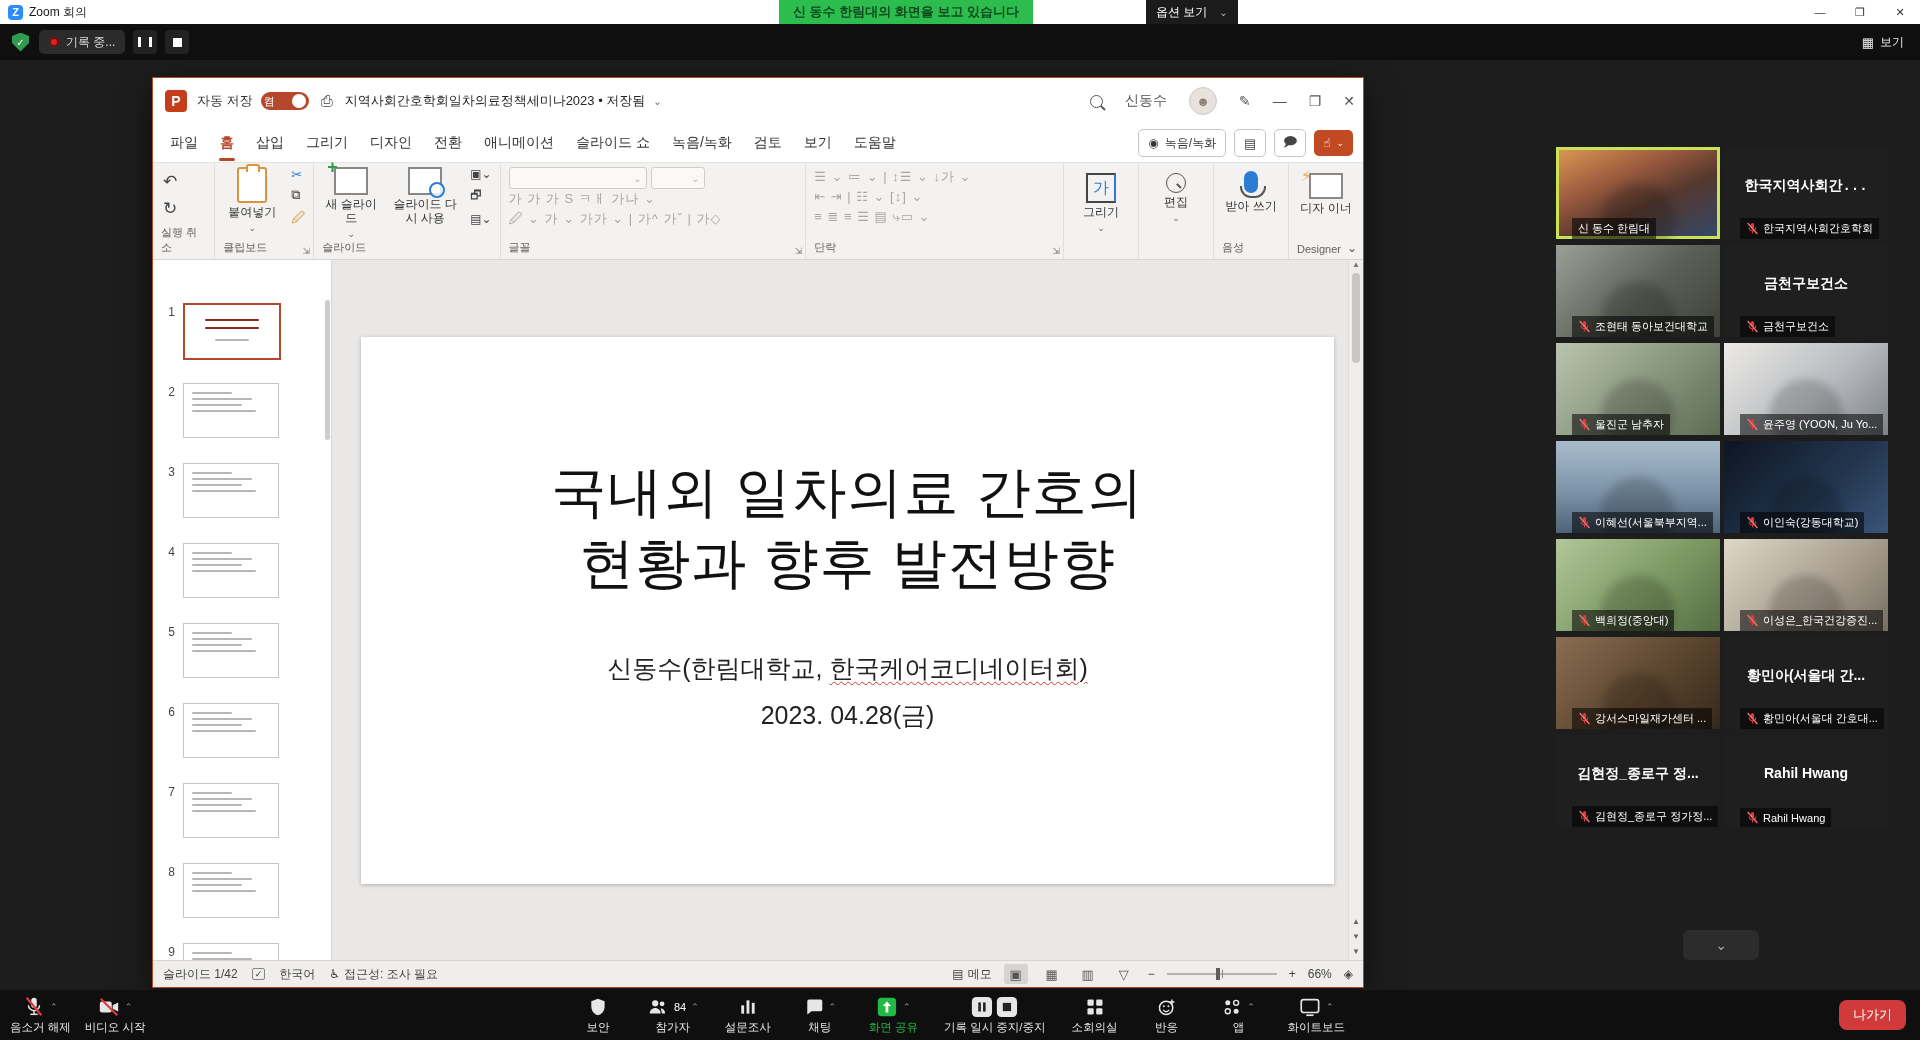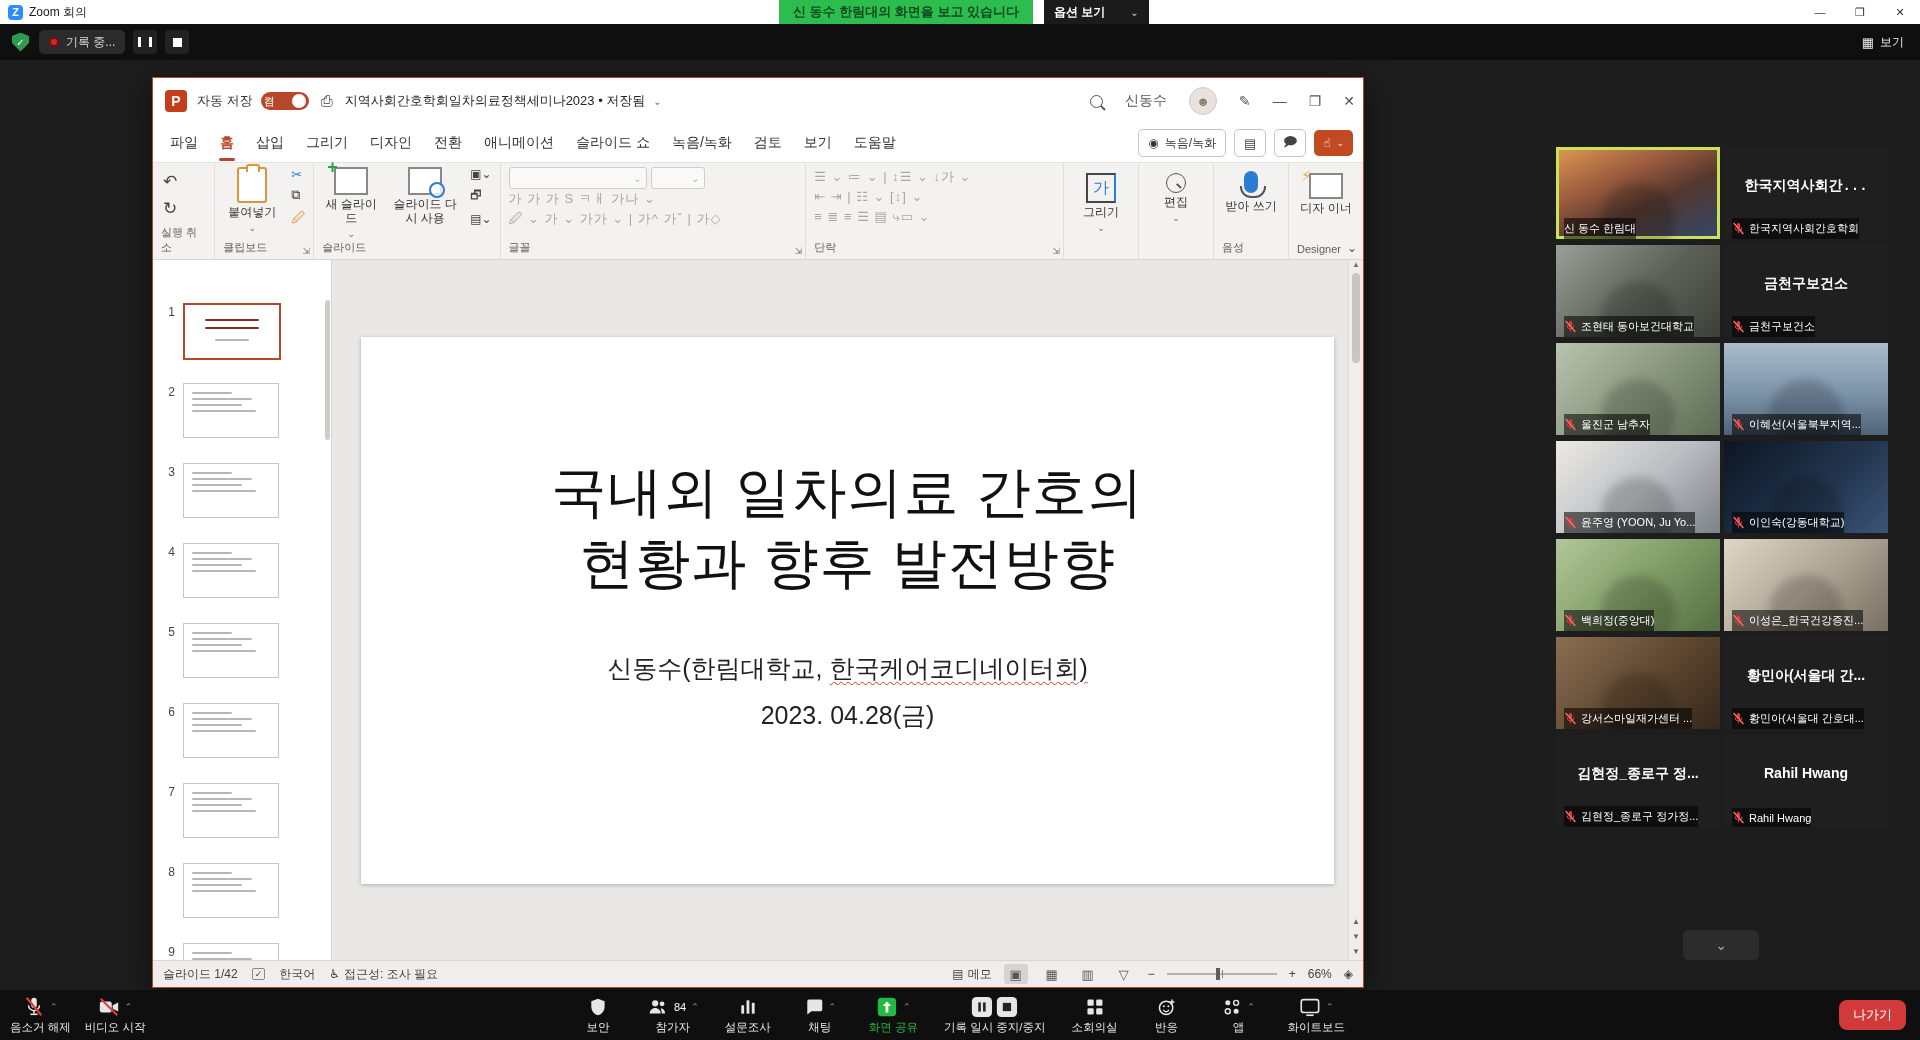--- a/index.html
+++ b/index.html
@@ -7,22 +7,22 @@
        font-family:"Liberation Sans","DejaVu Sans",sans-serif;-webkit-font-smoothing:antialiased;}
   
   .titlebar{position:absolute;top:0;left:0;width:1920px;height:24px;background:#ffffff;display:flex;align-items:center;z-index:30;}
   .zlogo{width:15px;height:15px;border-radius:4px;background:#2d8cff;color:#fff;font-size:11px;font-weight:bold;
          display:flex;align-items:center;justify-content:center;margin:0 6px 0 8px;}
   .apptitle{font-size:12px;color:#1a1a1a;}
   .winctrl{position:absolute;right:0;top:0;height:24px;display:flex;}
   .winbtn{width:40px;height:24px;display:flex;align-items:center;justify-content:center;font-size:11px;color:#333;}
   .banner{position:absolute;left:779px;top:0;height:24px;padding:0 14px;background:#2dbd4e;color:#0e4a1e;
           font-size:13px;font-weight:bold;display:flex;align-items:center;z-index:31;}
-  .optbtn{position:absolute;left:1044px;top:0;height:24px;padding:0 10px;background:#1b1b1b;color:#fff;
-          font-size:12px;font-weight:bold;display:flex;align-items:center;gap:25px;z-index:31;}
+  .optbtn{position:absolute;left:1146px;top:0;height:24px;padding:0 10px;background:#1b1b1b;color:#fff;
+          font-size:12px;font-weight:normal;display:flex;align-items:center;gap:12px;z-index:31;}
   .optbtn .carot{color:#bbb;font-size:10px;}
   
   .subbar{position:absolute;top:24px;left:0;width:1920px;height:36px;background:#0f0f0f;display:flex;align-items:center;z-index:20;}
   .gshield{width:17px;height:19px;margin:0 10px 0 12px;background:#2e9b4e;clip-path:polygon(50% 0,100% 18%,100% 55%,50% 100%,0 55%,0 18%);
            display:flex;align-items:center;justify-content:center;color:#fff;font-size:10px;}
   .recpill{height:24px;background:#2b2b2b;border-radius:5px;display:flex;align-items:center;gap:7px;padding:0 10px;color:#ddd;font-size:12px;}
   .recdot{width:10px;height:10px;border-radius:50%;background:#d22;box-shadow:0 0 0 2px #611 inset;}
   .recbtn{width:24px;height:24px;margin-left:8px;border-radius:4px;background:#222;display:flex;align-items:center;justify-content:center;}
   .pauseg{width:8px;height:10px;border-left:3px solid #fff;border-right:3px solid #fff;}
   .stopg{width:9px;height:9px;background:#fff;}
@@ -103,22 +103,22 @@
   .viewico{width:24px;height:20px;display:flex;align-items:center;justify-content:center;font-size:13px;color:#555;border-radius:3px;}
   .viewico.sel{background:#d6d4d2;}
   .zslider{width:110px;height:2px;background:#b5b3b1;position:relative;}
   .zslider .zthumb{position:absolute;left:45%;top:-5px;width:4px;height:12px;background:#605e5c;}
   .zslider .zmid{position:absolute;left:50%;top:-3px;width:1px;height:8px;background:#8a8886;}
   
   .ppanel{position:absolute;left:1556px;top:147px;width:334px;display:grid;grid-template-columns:164px 164px;gap:6px 4px;z-index:5;}
   .ptile{height:92px;background:#1f1f1f;position:relative;overflow:hidden;}
   .ptile.active{outline:3px solid #c9e25a;outline-offset:-3px;}
   .pcenter{position:absolute;left:0;right:0;top:30px;text-align:center;color:#fff;font-size:14px;font-weight:bold;}
-  .plabel{position:absolute;left:8px;bottom:0;max-width:100%;background:rgba(0,0,0,.55);color:#fff;font-size:11px;
-          display:flex;align-items:center;gap:4px;padding:3px 0;white-space:nowrap;overflow:hidden;}
+  .plabel{position:absolute;left:16px;bottom:0;max-width:100%;background:rgba(0,0,0,.55);color:#fff;font-size:11px;
+          display:flex;align-items:center;gap:4px;padding:3px 6px;white-space:nowrap;overflow:hidden;}
   .pmore{position:absolute;left:1683px;top:930px;width:76px;height:30px;background:#2c2c2c;border-radius:6px;
          display:flex;align-items:center;justify-content:center;color:#aaa;font-size:14px;z-index:5;}
   
   .toolbar{position:absolute;left:0;bottom:0;width:1920px;height:50px;background:#0f0f0f;display:flex;align-items:center;z-index:40;}
   .tleft{display:flex;gap:14px;margin-left:10px;}
   .tcenter{position:absolute;left:50%;transform:translateX(-50%);display:flex;gap:26px;align-items:center;}
   .titem{display:flex;flex-direction:column;align-items:center;gap:2px;color:#e6e6e6;font-size:11.5px;position:relative;min-width:46px;}
   .titem .irow{display:flex;align-items:center;gap:3px;height:22px;}
   .titem .carot{color:#9a9a9a;font-size:9px;margin-left:2px;}
   .titem.green{color:#23ba44;}
@@ -495,46 +495,46 @@
           <svg width="13" height="13" viewBox="0 0 24 24">
             <rect x="9" y="2" width="6" height="11" rx="3" fill="#e23a3a"></rect>
             <path d="M6 10a6 6 0 0 0 12 0" stroke="#e23a3a" fill="none" stroke-width="2"></path>
             <line x1="12" y1="16" x2="12" y2="21" stroke="#e23a3a" stroke-width="2"></line>
             <line x1="3" y1="2" x2="21" y2="22" stroke="#ff6b6b" stroke-width="2.6"></line>
           </svg>
         </span>
         <span>울진군 남추자</span>
       </div>
     </div>
+    <div class="ptile" style="background: linear-gradient(135deg, rgb(236, 234, 230) 0%, rgb(185, 188, 192) 55%, rgb(125, 130, 136) 100%);">
+      <div style="position: absolute; left: 50%; bottom: -18px; transform: translateX(-50%); width: 74px; height: 74px; border-radius: 50%; background: rgba(0, 0, 0, 0.18); filter: blur(4px);"></div>
+      <div class="plabel">
+        <span>
+          <svg width="13" height="13" viewBox="0 0 24 24">
+            <rect x="9" y="2" width="6" height="11" rx="3" fill="#e23a3a"></rect>
+            <path d="M6 10a6 6 0 0 0 12 0" stroke="#e23a3a" fill="none" stroke-width="2"></path>
+            <line x1="12" y1="16" x2="12" y2="21" stroke="#e23a3a" stroke-width="2"></line>
+            <line x1="3" y1="2" x2="21" y2="22" stroke="#ff6b6b" stroke-width="2.6"></line>
+          </svg>
+        </span>
+        <span>윤주영 (YOON, Ju Yo...</span>
+      </div>
+    </div>
     <div class="ptile" style="background: linear-gradient(rgb(169, 188, 205) 0%, rgb(124, 147, 168) 55%, rgb(79, 99, 120) 100%);">
       <div style="position: absolute; left: 50%; bottom: -18px; transform: translateX(-50%); width: 74px; height: 74px; border-radius: 50%; background: rgba(0, 0, 0, 0.18); filter: blur(4px);"></div>
       <div class="plabel">
         <span>
           <svg width="13" height="13" viewBox="0 0 24 24">
             <rect x="9" y="2" width="6" height="11" rx="3" fill="#e23a3a"></rect>
             <path d="M6 10a6 6 0 0 0 12 0" stroke="#e23a3a" fill="none" stroke-width="2"></path>
             <line x1="12" y1="16" x2="12" y2="21" stroke="#e23a3a" stroke-width="2"></line>
             <line x1="3" y1="2" x2="21" y2="22" stroke="#ff6b6b" stroke-width="2.6"></line>
           </svg>
         </span>
         <span>이혜선(서울북부지역...</span>
-      </div>
-    </div>
-    <div class="ptile" style="background: linear-gradient(135deg, rgb(236, 234, 230) 0%, rgb(185, 188, 192) 55%, rgb(125, 130, 136) 100%);">
-      <div style="position: absolute; left: 50%; bottom: -18px; transform: translateX(-50%); width: 74px; height: 74px; border-radius: 50%; background: rgba(0, 0, 0, 0.18); filter: blur(4px);"></div>
-      <div class="plabel">
-        <span>
-          <svg width="13" height="13" viewBox="0 0 24 24">
-            <rect x="9" y="2" width="6" height="11" rx="3" fill="#e23a3a"></rect>
-            <path d="M6 10a6 6 0 0 0 12 0" stroke="#e23a3a" fill="none" stroke-width="2"></path>
-            <line x1="12" y1="16" x2="12" y2="21" stroke="#e23a3a" stroke-width="2"></line>
-            <line x1="3" y1="2" x2="21" y2="22" stroke="#ff6b6b" stroke-width="2.6"></line>
-          </svg>
-        </span>
-        <span>윤주영 (YOON, Ju Yo...</span>
       </div>
     </div>
     <div class="ptile" style="background: linear-gradient(135deg, rgb(13, 21, 34) 0%, rgb(35, 54, 79) 60%, rgb(59, 85, 120) 100%);">
       <div style="position: absolute; left: 50%; bottom: -18px; transform: translateX(-50%); width: 74px; height: 74px; border-radius: 50%; background: rgba(0, 0, 0, 0.18); filter: blur(4px);"></div>
       <div class="plabel">
         <span>
           <svg width="13" height="13" viewBox="0 0 24 24">
             <rect x="9" y="2" width="6" height="11" rx="3" fill="#e23a3a"></rect>
             <path d="M6 10a6 6 0 0 0 12 0" stroke="#e23a3a" fill="none" stroke-width="2"></path>
             <line x1="12" y1="16" x2="12" y2="21" stroke="#e23a3a" stroke-width="2"></line>

